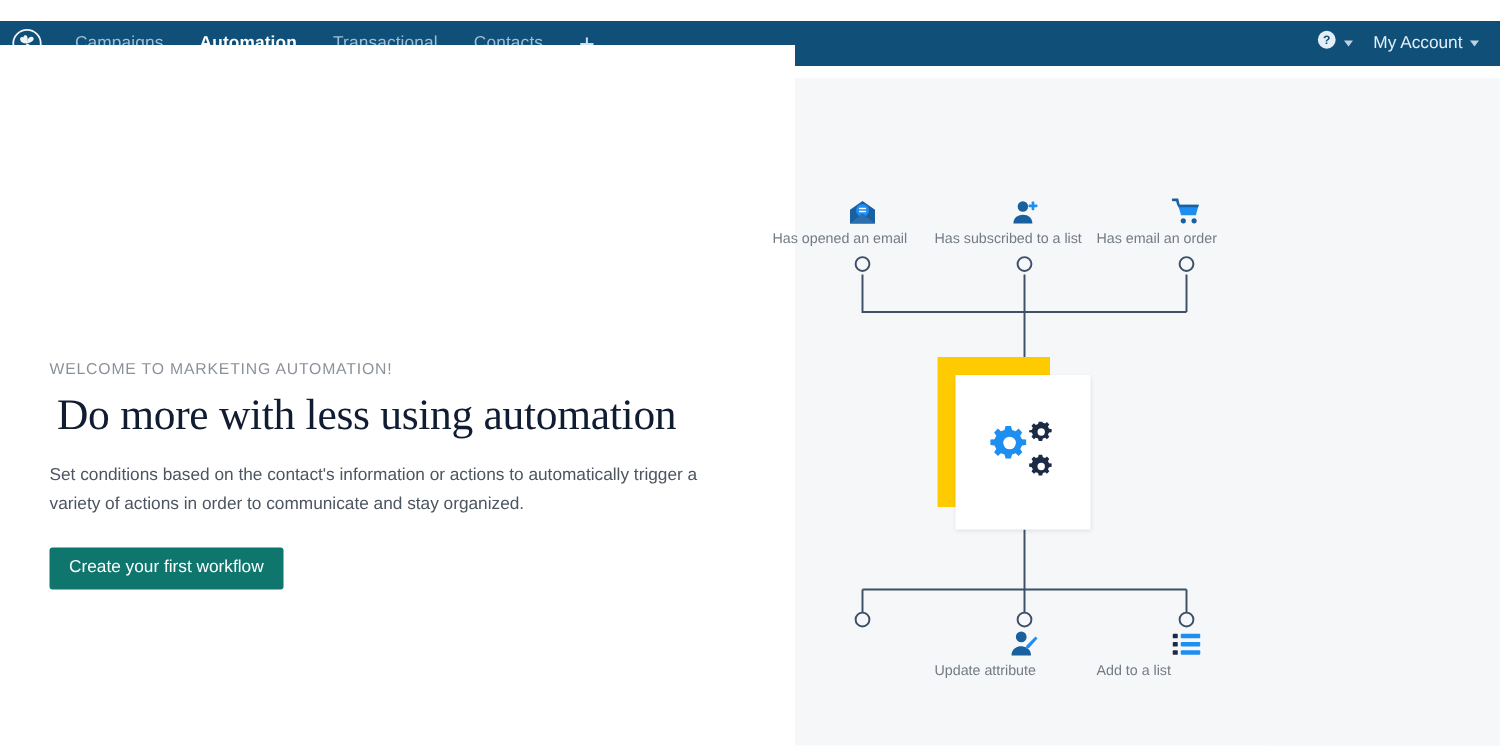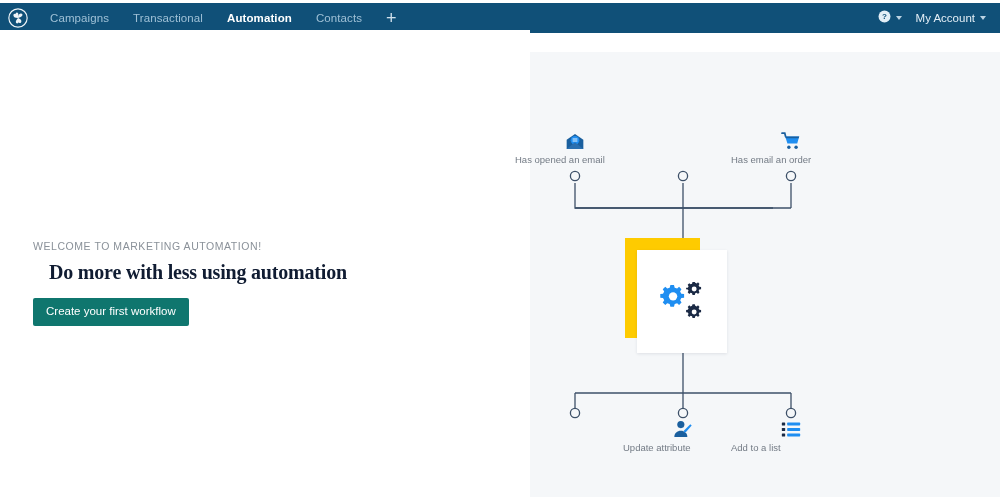--- a/index.html
+++ b/index.html
@@ -6,21 +6,21 @@
   body{
     width:1000px;height:497px;overflow:hidden;
     background:#ffffff;
     font-family:"Liberation Sans","DejaVu Sans",sans-serif;
     -webkit-font-smoothing:antialiased;
   }
   .app{position:relative;width:1000px;height:497px;}
 
   
   .topbar{
-    position:absolute;left:0;top:3px;width:1000px;height:30px;
+    position:absolute;left:0;top:14px;width:1000px;height:30px;
     background:#105078;display:flex;align-items:center;
   }
   .logo{
     width:30px;height:30px;margin-left:3px;
     display:flex;align-items:center;justify-content:center;flex:none;
   }
   .nav{display:flex;align-items:center;margin-left:5px;}
   .nav-item{
     font-size:11.5px;color:#9fc0d6;padding:0 12px;line-height:30px;
     white-space:nowrap;letter-spacing:.1px;
@@ -47,21 +47,21 @@
   
   .hero{
     position:absolute;left:0;top:30px;width:530px;height:467px;background:#fff;
   }
   .hero-inner{position:absolute;left:33px;top:210px;width:440px;}
   .eyebrow{
     font-size:10.5px;color:#8a9199;letter-spacing:.55px;margin:0 0 9px 0;
   }
   .hero-title{
     font-family:"Liberation Serif","DejaVu Serif",serif;
-    font-size:20px;font-weight:bold;color:#101c32;margin:0 0 14px 16px;
+    font-size:29px;font-weight:normal;color:#101c32;margin:0 0 14px 5px;
     letter-spacing:-.2px;
   }
   .hero-desc{
     font-size:11.5px;line-height:1.62;color:#4c5560;margin:0 0 20px 0;width:432px;
   }
   .cta{
     display:inline-block;background:#0f766e;color:#fff;border:none;
     font-size:11.5px;font-family:inherit;
     padding:8px 13px;border-radius:2px;cursor:pointer;line-height:1;
   }
@@ -110,22 +110,22 @@
           <path d="M12 12c-2.6-1.5-3.7-3.4-2.8-5.4.7-1.5 2.3-1.5 3 0 .7 1.4.3 3.5-.2 5.4z"></path>
           <path d="M12 12c-3 .1-5-.8-5.5-3-.3-1.6 1-2.6 2.4-2 1.5.7 2.5 2.7 3.1 5z"></path>
           <path d="M12 12c1.5 2.6 1.8 4.8.2 6.1-1.2 1-2.7.4-2.8-1.2-.1-1.6 1.3-3.4 2.6-4.9z"></path>
           <path d="M12 12c2.8 1 4.4 2.5 4 4.5-.3 1.5-1.9 2-2.9.8-1-1.2-1.2-3.3-1.1-5.3z"></path>
         </g>
       </svg>
     </div>
 
     <div class="nav">
       <div class="nav-item">Campaigns</div>
+      <div class="nav-item active">Automation</div>
       <div class="nav-item">Transactional</div>
-      <div class="nav-item active">Automation</div>
       <div class="nav-item">Contacts</div>
       <div class="nav-plus">+</div>
     </div>
 
     <div class="topbar-right">
       <div class="help-wrap">
         <span>
           <svg width="13" height="13" viewBox="0 0 24 24" aria-hidden="true">
             <circle cx="12" cy="12" r="11" fill="#e3eef6"></circle>
             <text x="12" y="17" font-size="15" font-weight="bold" text-anchor="middle" fill="#105078" font-family="Liberation Sans, sans-serif">?</text>
@@ -137,20 +137,21 @@
         <span>My Account</span>
         <span class="caret"></span>
       </div>
     </div>
   </div>
 
   <div class="hero">
     <div class="hero-inner">
       <p class="eyebrow">WELCOME TO MARKETING AUTOMATION!</p>
       <h1 class="hero-title">Do more with less using automation</h1>
+      <p class="hero-desc">Set conditions based on the contact's information or actions to automatically trigger a variety of actions in order to communicate and stay organized.</p>
       <button class="cta">Create your first workflow</button>
     </div>
   </div>
 
   <div class="panel">
     <div class="diagram">
 
       <svg class="wires" viewBox="0 0 470 445">
         <g fill="none" stroke="#3d5068" stroke-width="1.3">
 
@@ -183,20 +184,33 @@
             <g stroke="#fff" stroke-width="1.1" stroke-linecap="round">
               <path d="M9.6 7h4.8"></path>
                 <path d="M9.6 9.4h4.8"></path>
             </g>
             <path d="M2 19 L12 11 L22 19 Z" fill="#2a6fb0"></path>
           </svg>
         </div>
         <div class="lbl">Has opened an email</div>
       </div>
 
+      <div class="node top c2">
+        <div class="ico">
+          <svg width="19" height="17" viewBox="0 0 24 21" aria-hidden="true">
+            <circle cx="10" cy="5.6" r="4.4" fill="#1a5f9e"></circle>
+            <path d="M2 20c0-4.6 3.6-7.4 8-7.4s8 2.8 8 7.4z" fill="#1a5f9e"></path>
+            <g fill="#1f8ef1">
+              <rect x="17.4" y="1.4" width="2.2" height="7.4" rx=".6"></rect>
+              <rect x="14.8" y="4" width="7.4" height="2.2" rx=".6"></rect>
+            </g>
+          </svg>
+        </div>
+        <div class="lbl">Has subscribed to a list</div>
+      </div>
 
       <div class="node top c3">
         <div class="ico">
           <svg width="20" height="18" viewBox="0 0 24 22" aria-hidden="true">
             <path d="M1 1.5h3.4l1 4" stroke="#1a5f9e" stroke-width="2.1" fill="none" stroke-linecap="round"></path>
             <path d="M5 5.5h17l-2.4 8.6H7.6z" fill="#1f8ef1"></path>
             <path d="M5 5.5h17l-.6 2.1H5.6z" fill="#1a5f9e"></path>
             <circle cx="9.4" cy="18.6" r="2.1" fill="#1a5f9e"></circle>
             <circle cx="18.2" cy="18.6" r="2.1" fill="#1a5f9e"></circle>
           </svg>

